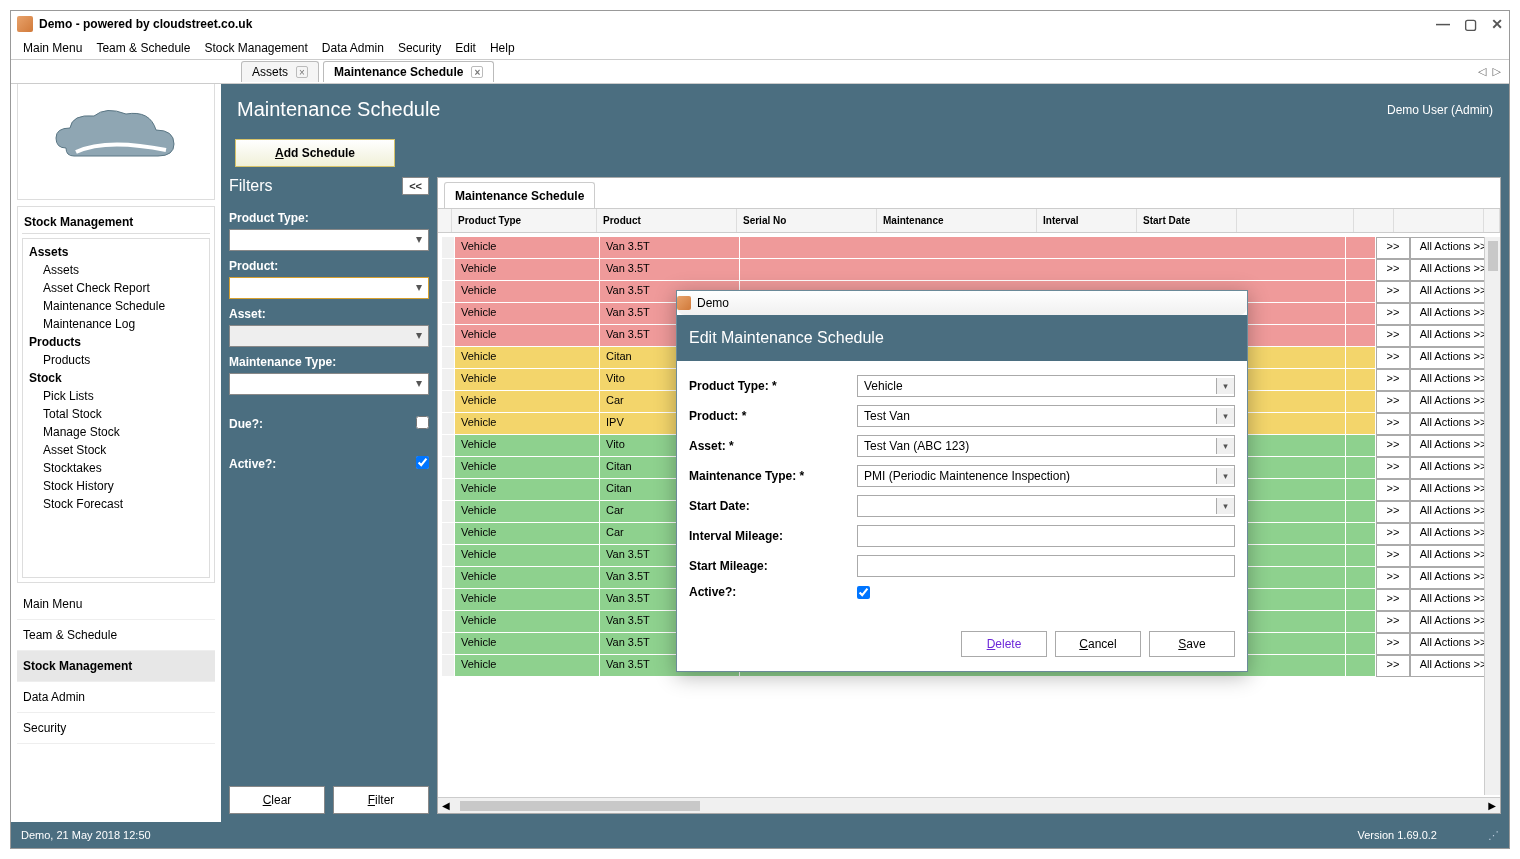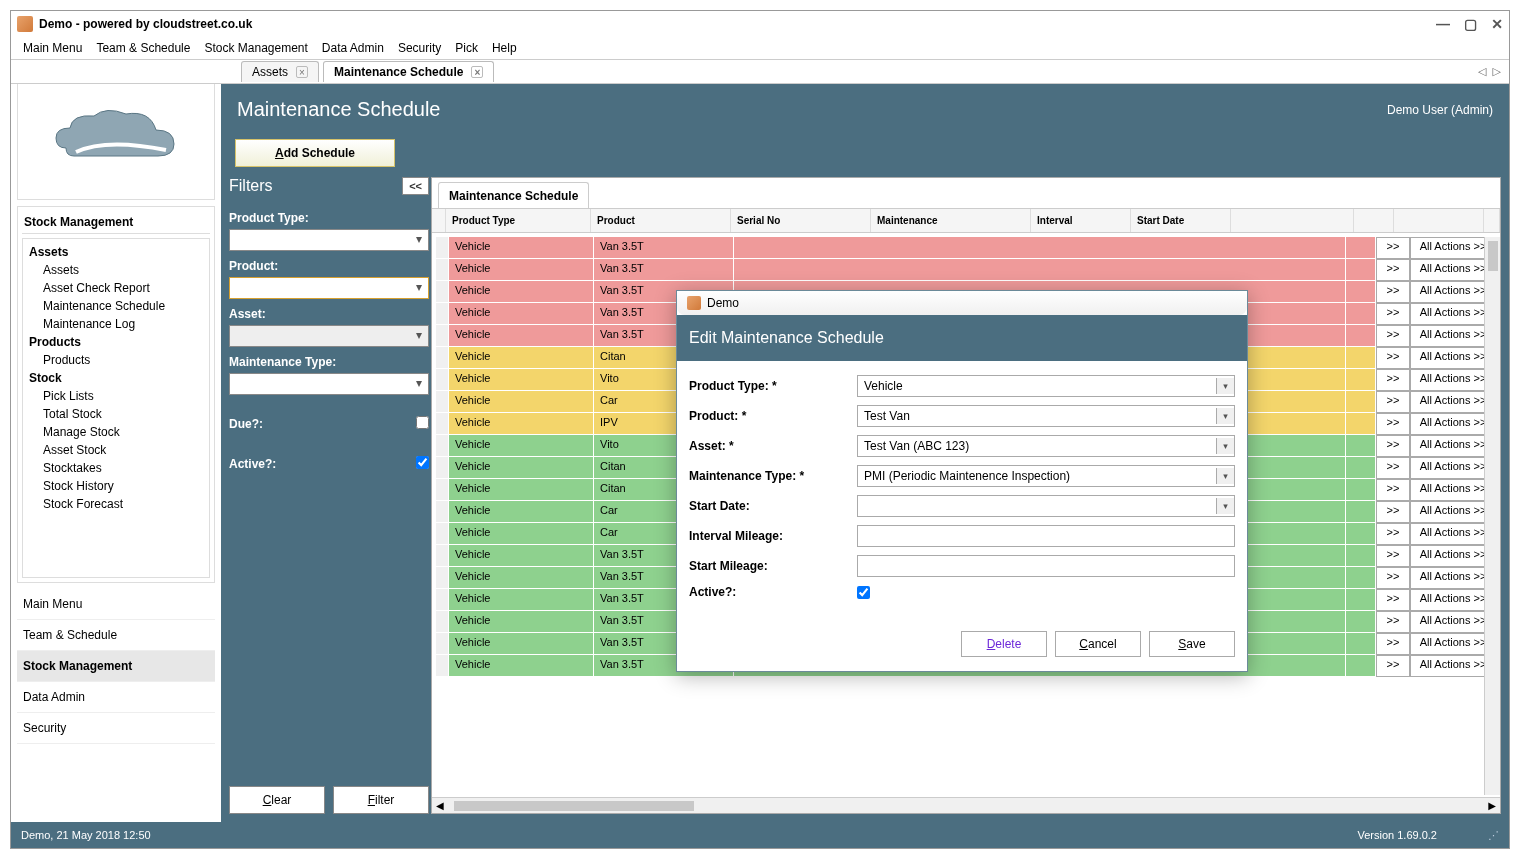--- a/index.html
+++ b/index.html
@@ -43,21 +43,21 @@
 .nav-bottom .link.sel { background:#e7e7e7; font-weight:bold;}
 
 
 .center { flex:1; display:flex; flex-direction:column; background:#4b6e80; position:relative;}
 .page-header { display:flex; align-items:center; padding: 14px 16px; color:#fff;}
 .page-header h1 { font-size: 20px; font-weight: normal;}
 .page-header .user { margin-left:auto; font-size:12px;}
 
 .add-btn { margin: 4px 14px 10px 14px; width: 160px; background: linear-gradient(#fff,#f0f0d8); border:1px solid #d6c36a; padding:6px; font-size:12px; font-weight:bold; }
 
-.body-split { flex:1; display:flex; padding: 0 8px 8px 8px; gap:2px; overflow:hidden;justify-content:center;}
+.body-split { flex:1; display:flex; padding: 0 8px 8px 8px; gap:8px; overflow:hidden;justify-content:center;}
 
 
 .filters { width: 200px; display:flex; flex-direction:column; color:#fff; font-size:12px;}
 .filters-head { display:flex; align-items:center; margin-bottom:8px;}
 .filters-head h2 { font-size:16px; font-weight:normal;}
 .collapse-btn { margin-left:auto; background:#fff; color:#333; border:1px solid #888; padding:2px 6px; font-size:11px; font-weight:bold;}
 .filters label { display:block; margin:8px 0 4px 0; font-weight:bold;}
 .filters select, .filters .fsel { width:100%; height:22px; background:#fff; border:1px solid #888; font-size:12px; padding:2px;}
 .filters .fsel.hl { border:1px solid #d6a030;}
 .filters .chkrow { display:flex; align-items:center; justify-content:space-between; margin-top:14px;}
@@ -91,21 +91,21 @@
 .grid-vscroll{position:absolute;top:28px;right:0;bottom:18px;width:16px;background:#f0f0f0;border-left:1px solid #ccc;}
 .grid-vscroll .vthumb{width:10px;height:30px;background:#c8c8c8;margin:4px auto;}
 
 
 .statusbar { height:26px; background:#4b6e80; color:#fff; font-size:11px; display:flex; align-items:center; padding:0 10px;gap:43px;}
 .statusbar .ver{margin-left:auto;}
 .statusbar .grip{margin-left:8px;color:#bcd;}
 
 
 .modal { position:absolute; left:676px; top:290px; width:572px; background:#fff; border:1px solid #6b8a99; box-shadow:0 4px 20px rgba(0,0,0,.3); font-size:12px;}
-.modal-title { height:24px; background:linear-gradient(#fff,#f0f0f0); display:flex; align-items:center; padding:0 10px;border-radius:8px;}
+.modal-title { height:24px; background:linear-gradient(#fff,#f0f0f0); display:flex; align-items:center; padding:0 0;border-radius:8px;}
 .modal-title .icon{width:14px;height:14px;margin-right:6px;background:linear-gradient(135deg,#e8a26b,#d17a3a);border-radius:2px;}
 .modal-header { background:#4b6e80; color:#fff; padding:14px 12px; font-size:16px;}
 .modal-body { padding:14px 12px;}
 .frow { display:flex; align-items:center; margin-bottom:8px;}
 .frow label{width:168px; font-weight:bold;}
 .frow .ctrl{flex:1; display:flex;}
 .frow input[type=text], .frow .ddl{ flex:1; height:22px; border:1px solid #aaa; padding:2px 6px; font-size:12px;}
 .frow .ddl{display:flex;align-items:center;padding-right:0;}
 .frow .ddl .ddbtn{margin-left:auto;width:18px;height:100%;border-left:1px solid #aaa;display:flex;align-items:center;justify-content:center;font-size:9px;color:#555;background:#f0f0f0;}
 .frow input.hl{border:1px solid #d6a030; background:#fffef5;}
@@ -128,21 +128,21 @@
       <span>✕</span>
     </div>
   </div>
 
   <div class="menubar" id="menubar">
       <span>Main Menu</span>
       <span>Team &amp; Schedule</span>
       <span>Stock Management</span>
       <span>Data Admin</span>
       <span>Security</span>
-      <span>Pick</span>
+      <span>Edit</span>
       <span>Help</span>
     </div>
 
   <div class="content-area">
     <div class="tabstrip-outer" id="doctabs">
        <div class="doctab">
           <span>Assets</span>
           <span class="x">×</span>
         </div>
         <div class="doctab active">

